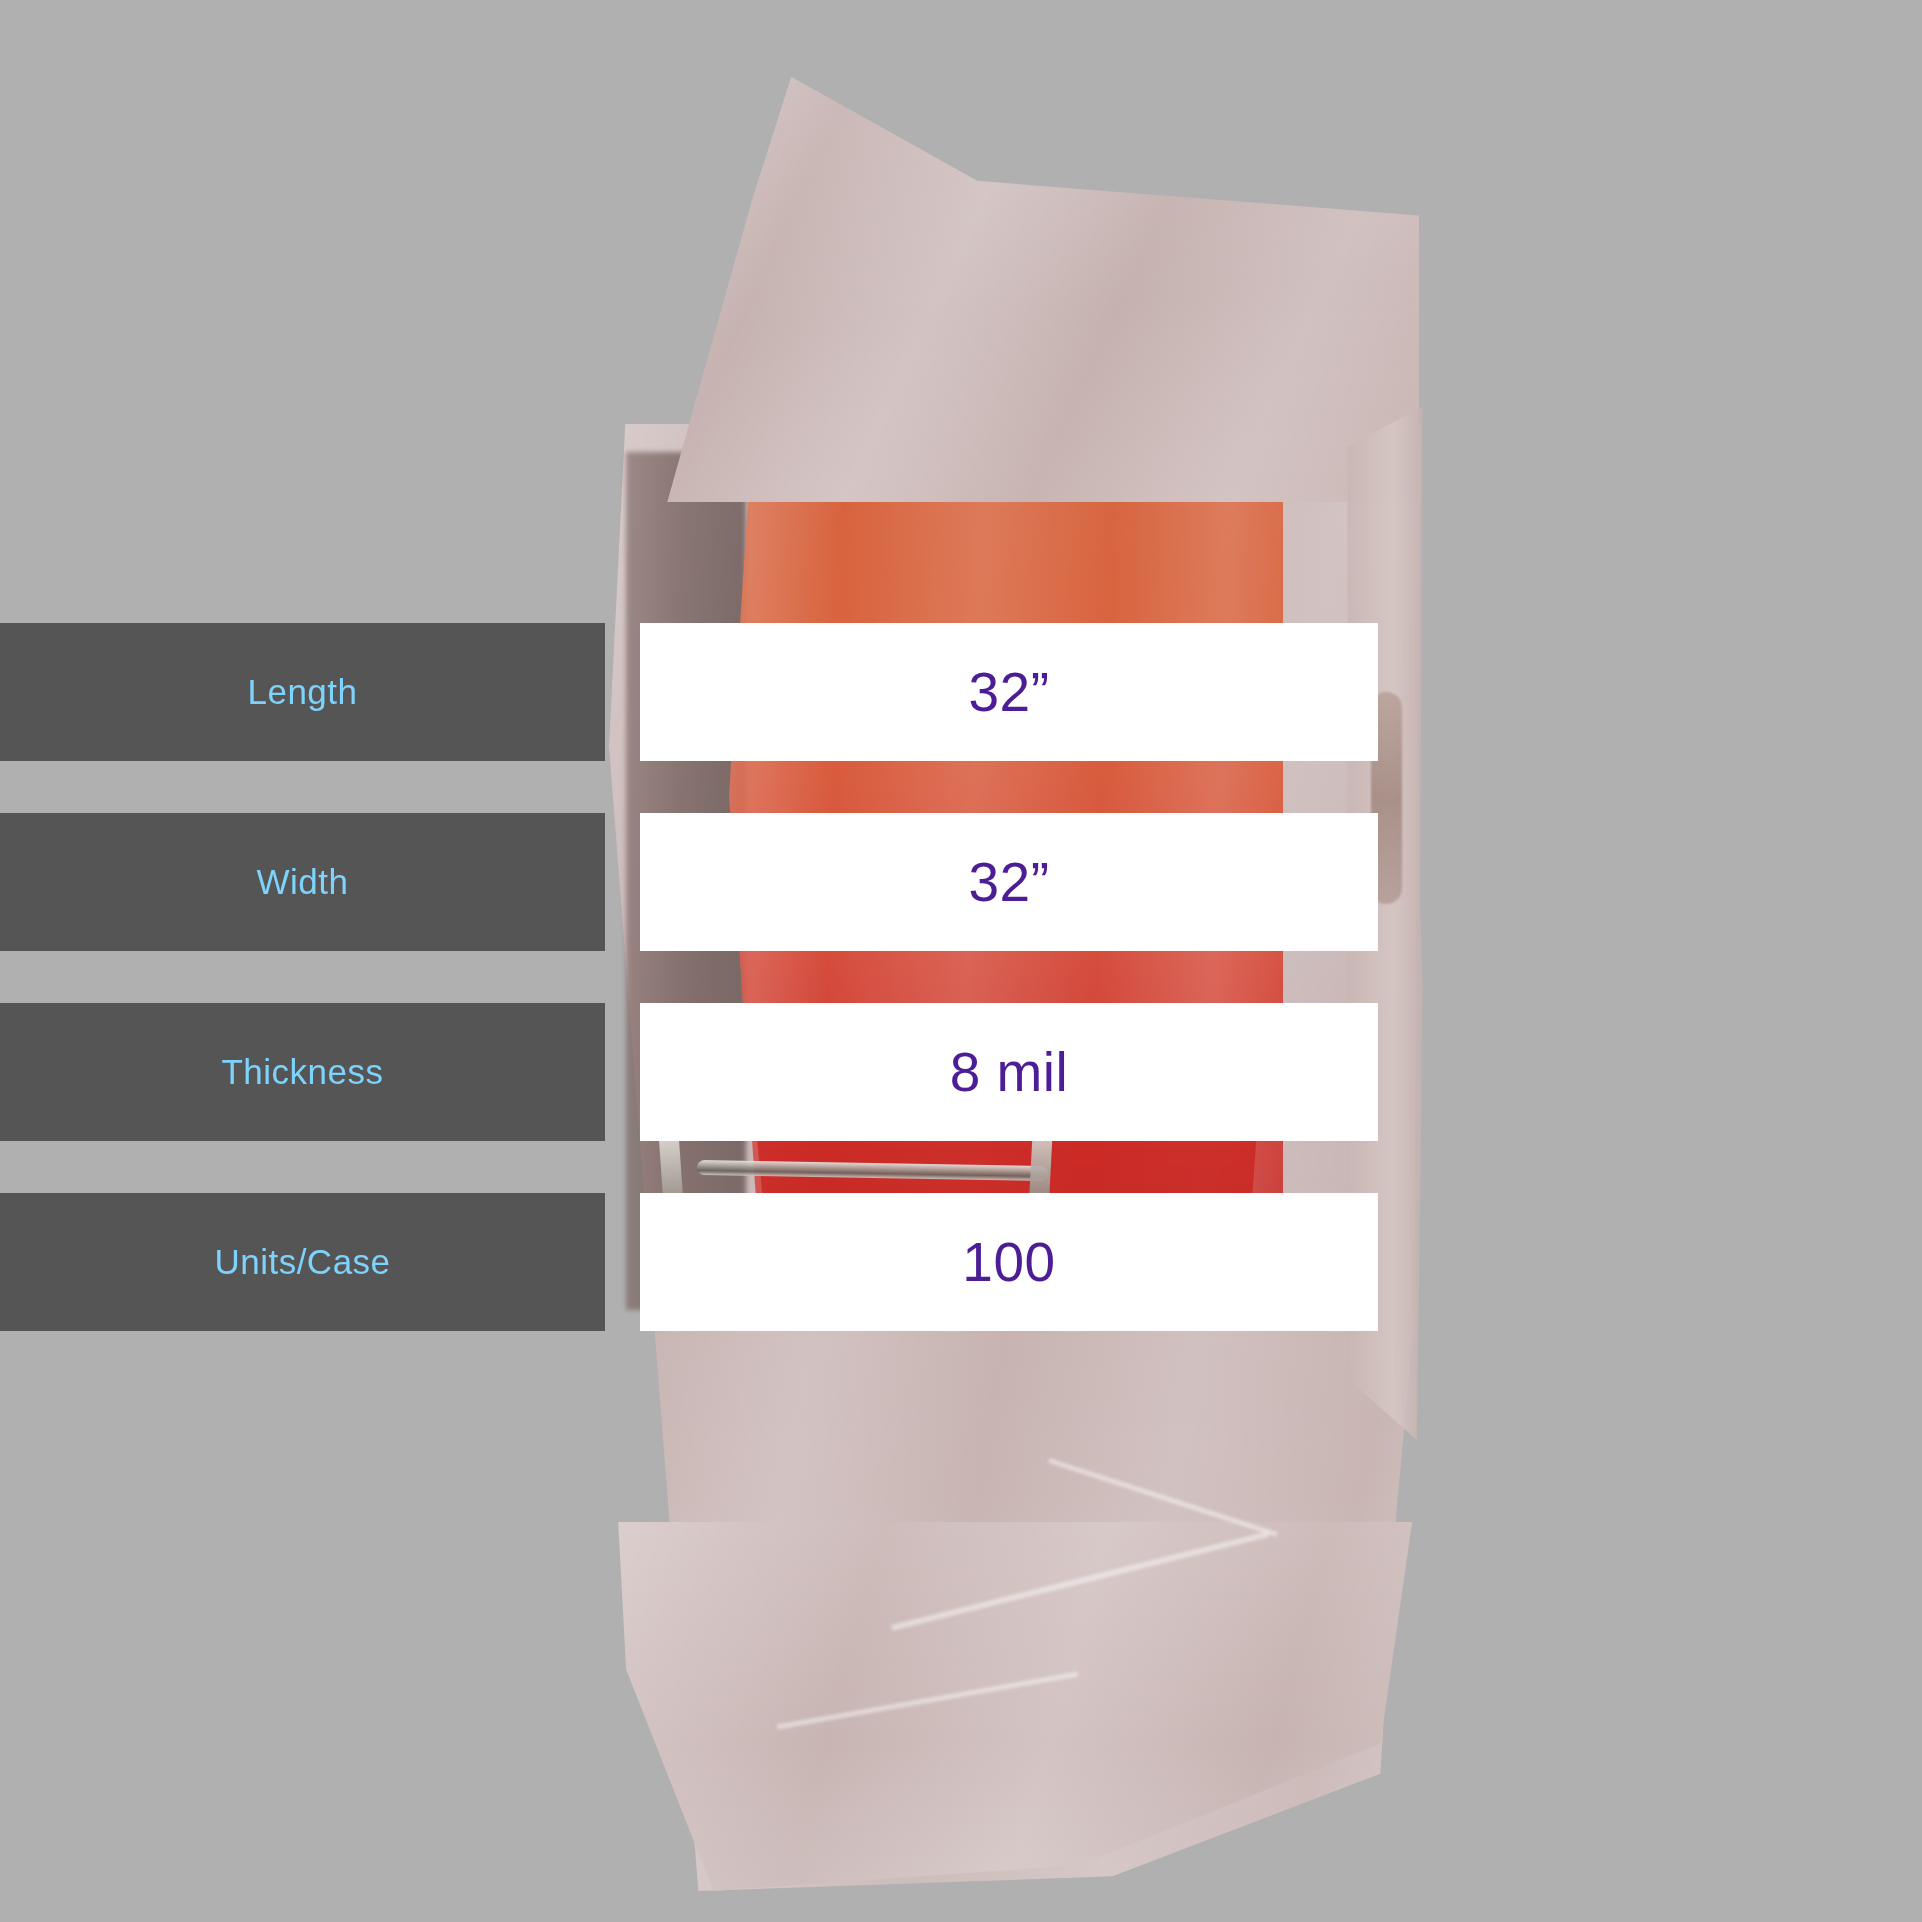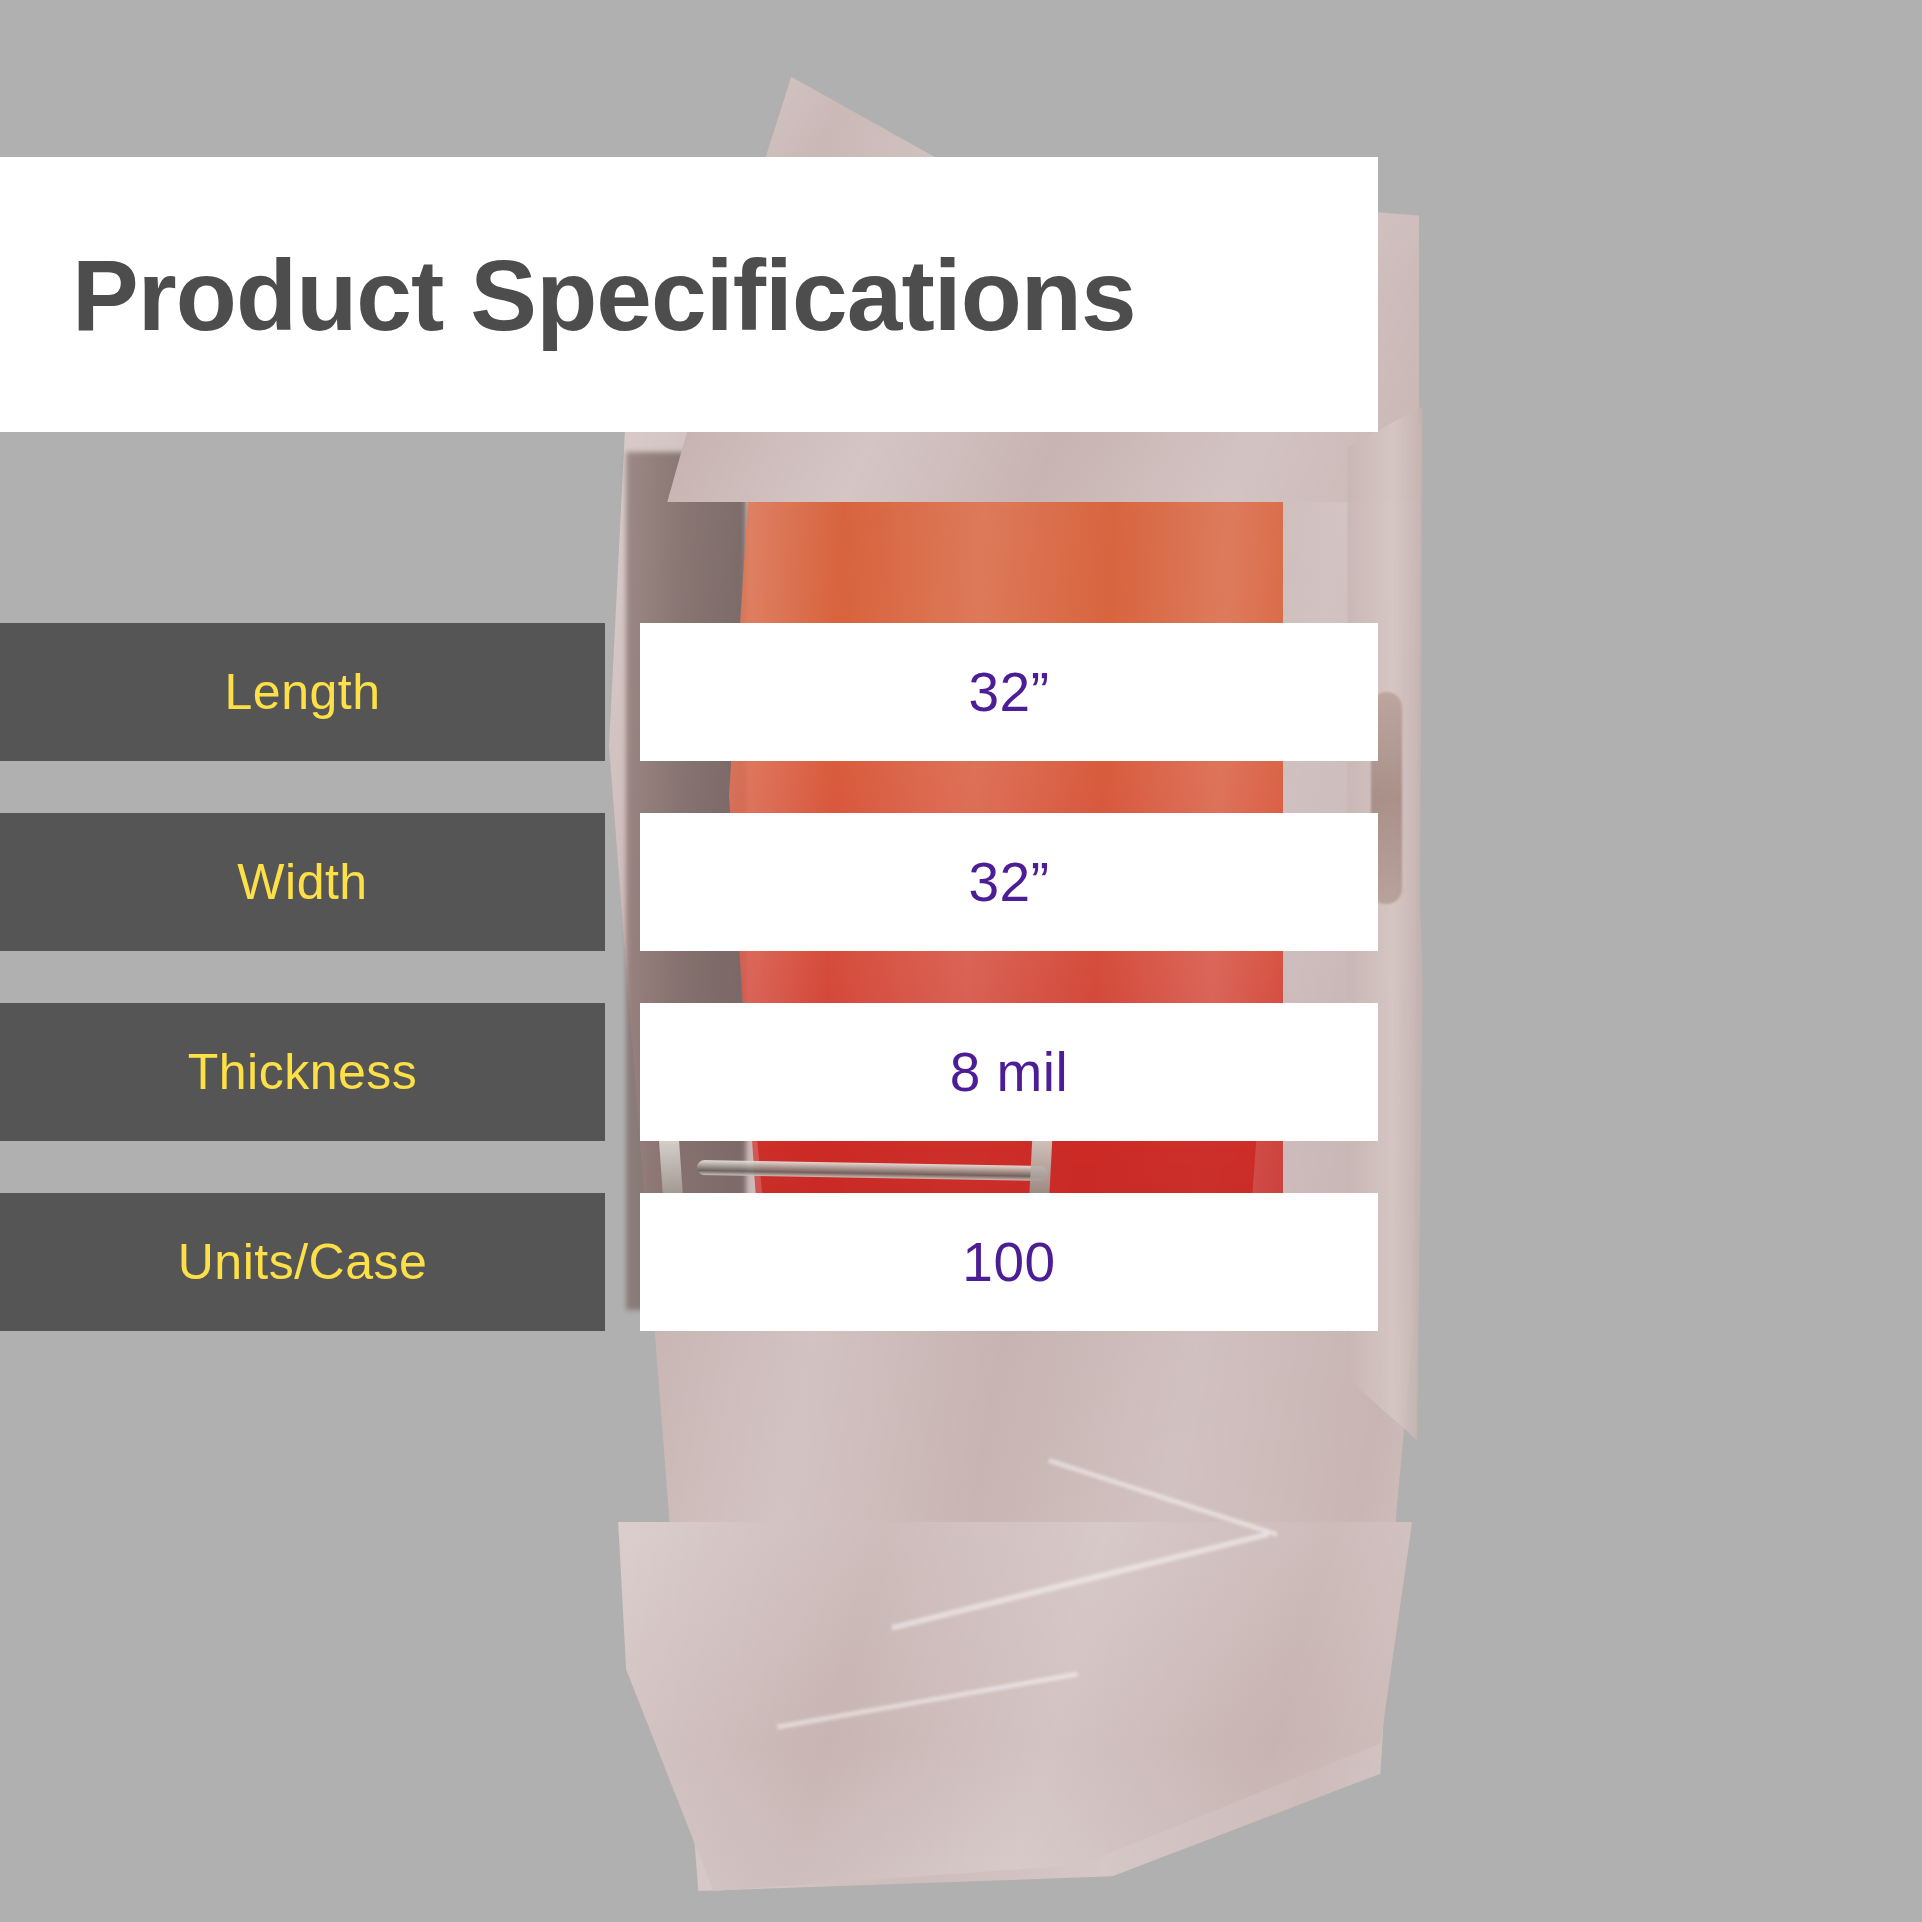--- a/index.html
+++ b/index.html
@@ -207,25 +207,25 @@
     width: 1378px;
     height: 138px;
   }
   .spec-label {
     position: absolute;
     left: 0px;
     top: 0px;
     width: 605px;
     height: 138px;
     background: #555555;
-    color: #fde047;
+    color: #7dd3fc;
     display: flex;
     align-items: center;
     justify-content: center;
-    font-size: 50px;
+    font-size: 35px;
     font-weight: 400;
     letter-spacing: 0.5px;
   }
   .spec-value {
     position: absolute;
     left: 640px;
     top: 0px;
     width: 738px;
     height: 138px;
     background: #ffffff;
@@ -257,23 +257,20 @@
     <div class="tube foot-right"></div>
     <div class="bag-top"></div>
     <div class="bag-right-edge"></div>
     <div class="handle-cut"></div>
     <div class="bag-bottom-fold"></div>
     <div class="sheen" style="left:277px; top:1523px; width:388px; height:5.5px; transform:rotate(-14deg);"></div>
     <div class="sheen" style="left:166px; top:1643px; width:305px; height:4.6px; transform:rotate(-10deg);"></div>
     <div class="sheen" style="left:434px; top:1440px; width:240px; height:4.6px; transform:rotate(18deg);"></div>
   </div>
 
-  <div id="title-panel">
-    <div id="title-text">Product Specifications</div>
-  </div>
 
   <div class="spec-row" style="top:623px;">
     <div class="spec-label">Length</div>
     <div class="spec-value">32”</div>
   </div>
 
   <div class="spec-row" style="top:813px;">
     <div class="spec-label">Width</div>
     <div class="spec-value">32”</div>
   </div>

